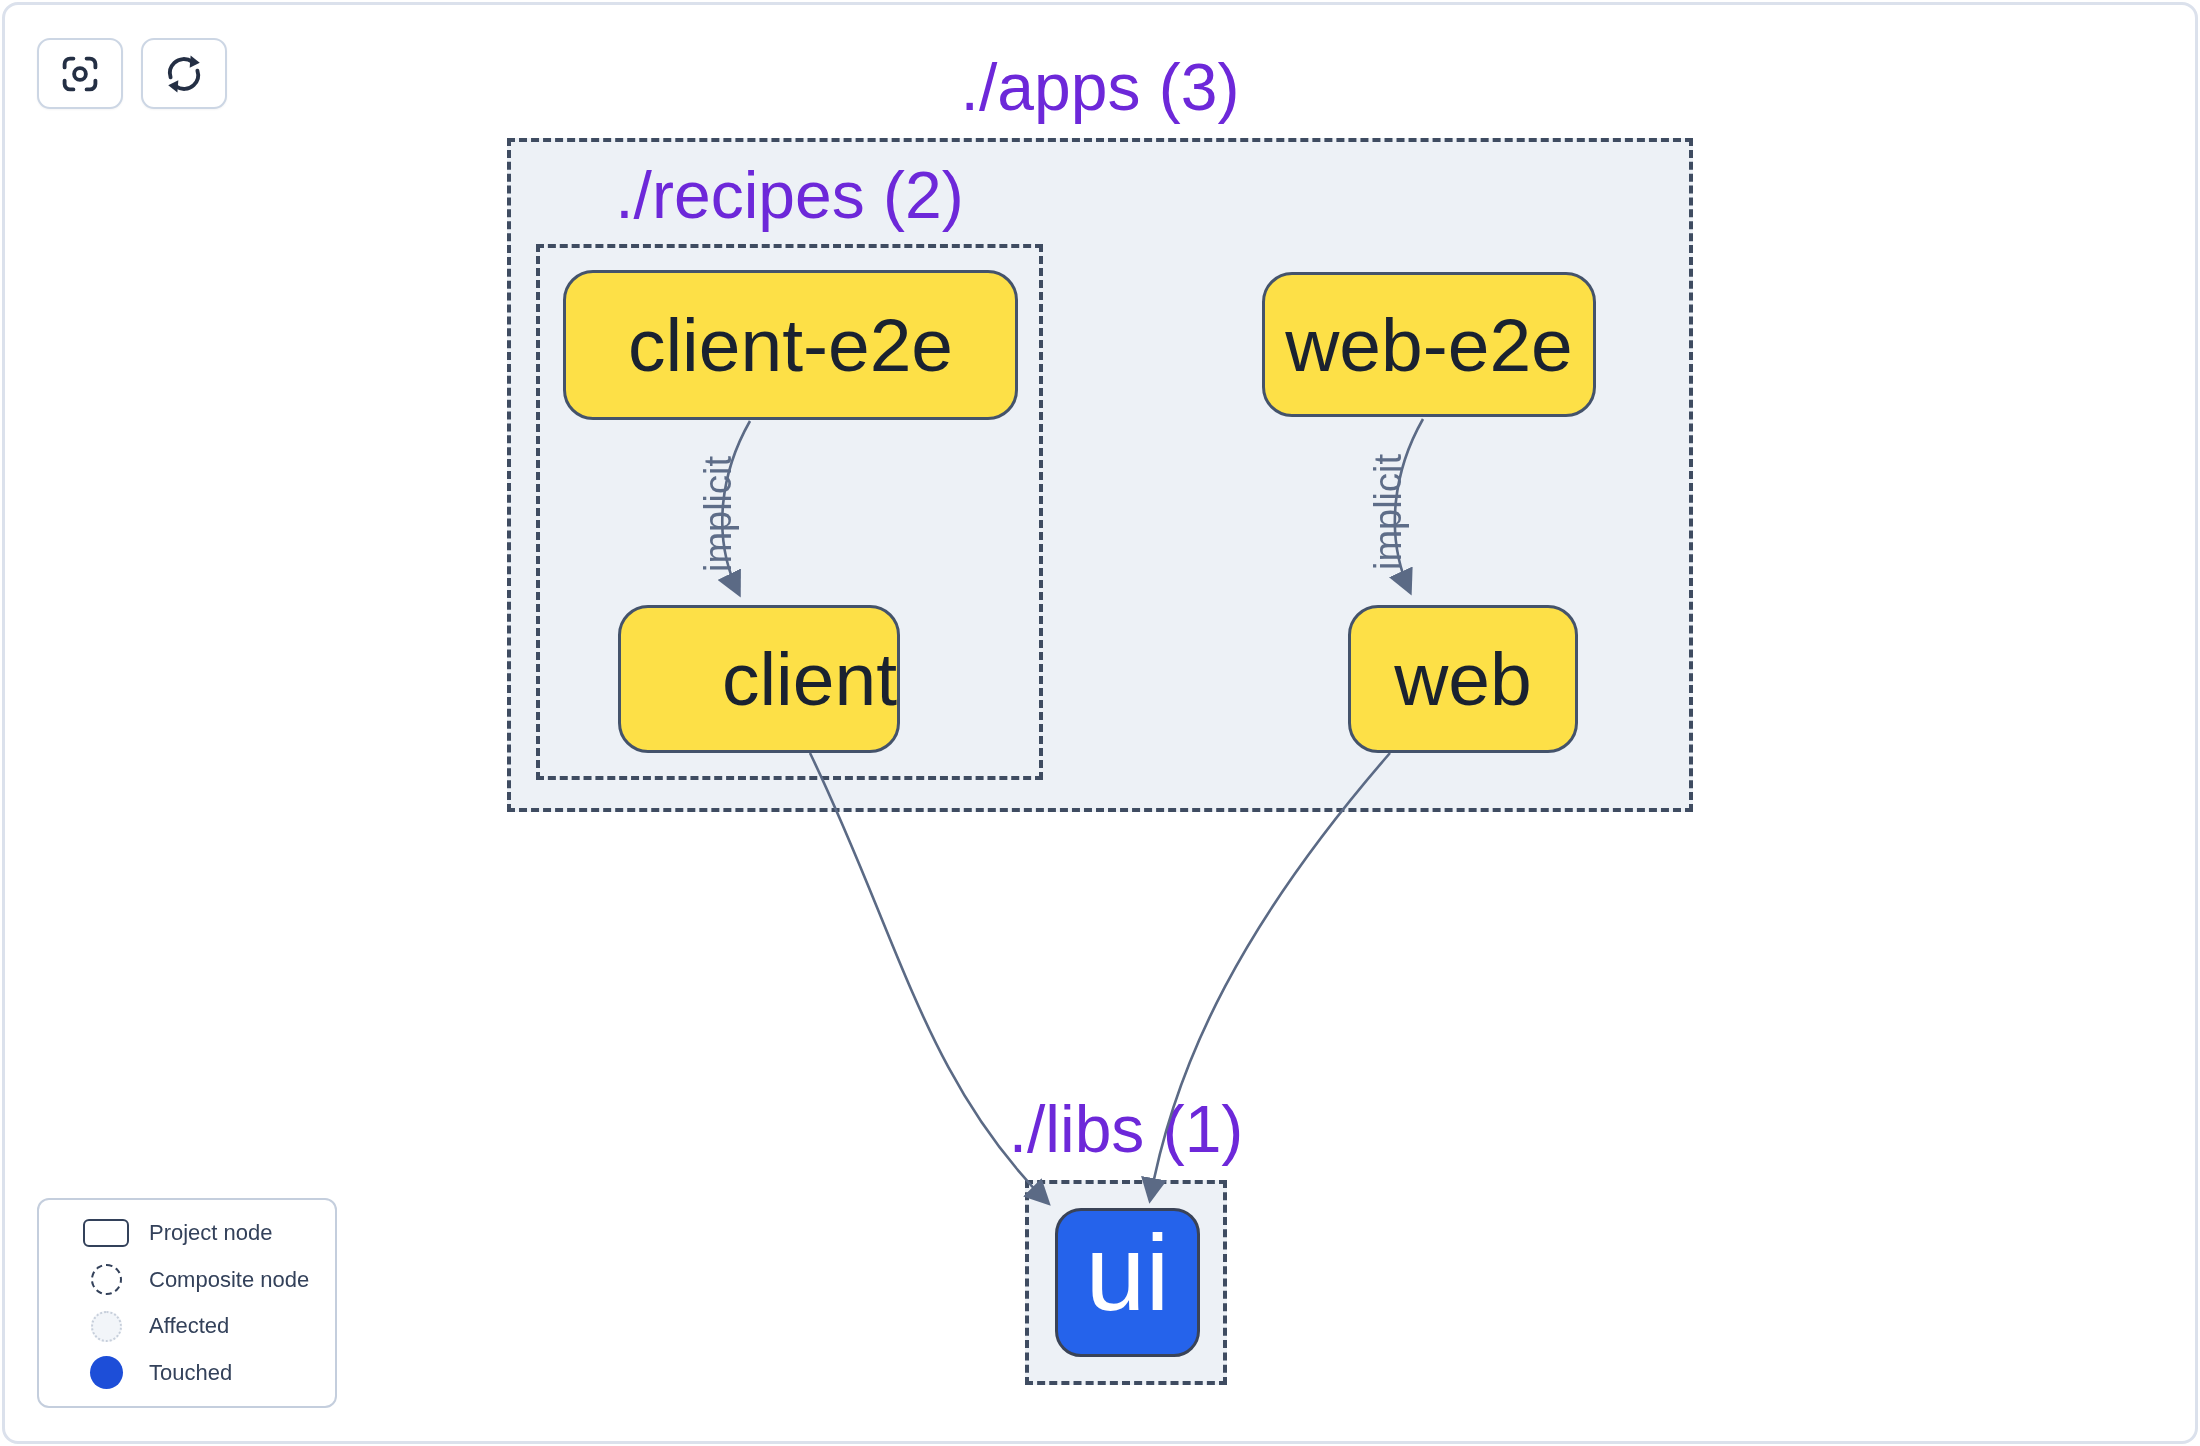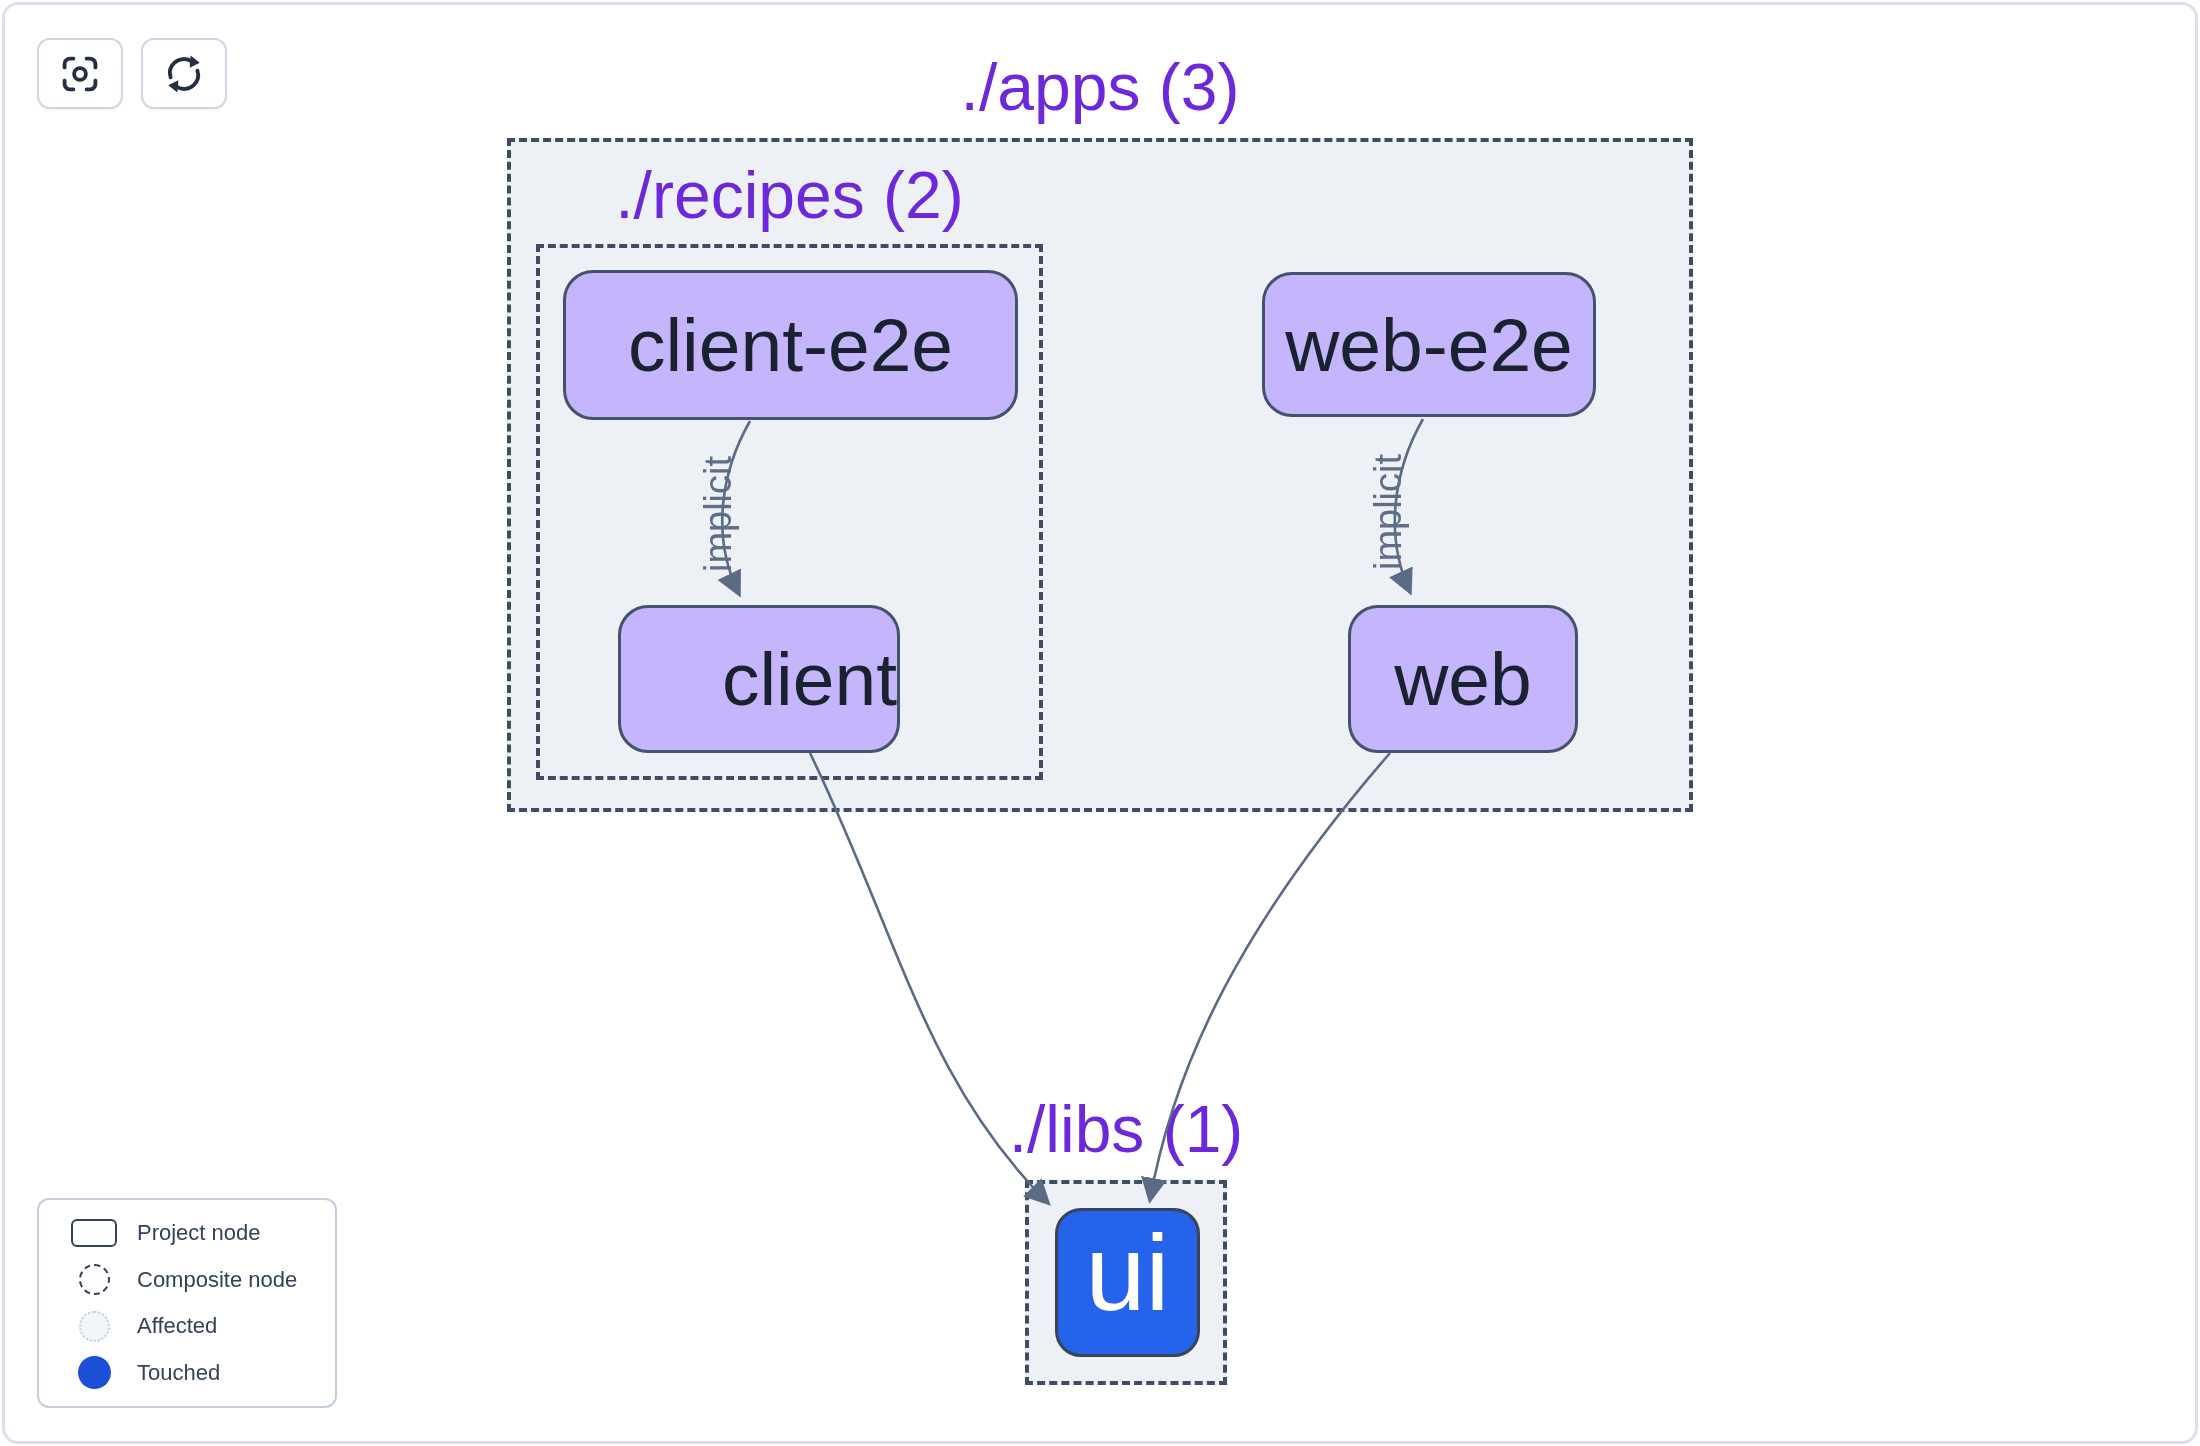--- a/index.html
+++ b/index.html
@@ -17,40 +17,40 @@
   #group-libs{left:1025px;top:1180px;width:202px;height:205px;}
   #label-libs{left:876px;top:1092px;width:500px;}
 
   
   #edges{position:absolute;left:0;top:0;z-index:3;pointer-events:none;}
   #edges path.edge{fill:none;stroke:#5b6a85;stroke-width:2.6px;}
   #edges text{font-family:"Liberation Sans",sans-serif;font-size:38px;fill:#5e6d88;}
 
   
   .node{position:absolute;display:flex;align-items:center;justify-content:center;
-        background:#c4b5fd;border:3px solid #44536b;border-radius:30px;z-index:4;
+        background:#fde047;border:3px solid #44536b;border-radius:30px;z-index:4;
         color:#1a2230;font-size:75px;box-sizing:border-box;cursor:pointer;}
   #node-client-e2e{left:563px;top:270px;width:455px;height:150px;}
   #node-web-e2e{left:1262px;top:272px;width:334px;height:145px;}
   #node-client{left:618px;top:605px;width:282px;height:148px;justify-content:flex-end;}
   #node-web{left:1348px;top:605px;width:230px;height:148px;}
   #node-ui{left:1055px;top:1208px;width:145px;height:149px;border-radius:26px;
            background:#2563eb;color:#ffffff;font-size:108px;border-color:#3a4357;padding-bottom:20px;}
 
   
   .toolbar{position:absolute;left:37px;top:38px;display:flex;gap:18px;z-index:10;}
   .btn{width:82px;height:67px;background:#ffffff;border:2px solid #ccd6e4;border-radius:13px;
        display:flex;align-items:center;justify-content:center;cursor:pointer;
        box-shadow:0 1px 2px rgba(30,41,59,.05);}
   .btn svg{width:44px;height:44px;stroke:#242f44;fill:none;stroke-width:2.1;stroke-linecap:round;stroke-linejoin:round;}
 
   
   .legend{position:absolute;left:37px;top:1198px;width:300px;height:210px;background:#ffffff;
           border:2px solid #c4cedd;border-radius:12px;z-index:10;box-sizing:border-box;
-          display:flex;flex-direction:column;justify-content:center;padding:10px 0;}
+          display:flex;flex-direction:column;justify-content:center;padding:10px 12px;}
   .legend-row{display:flex;align-items:center;height:48px;}
   .legend-swatch{width:66px;display:flex;justify-content:center;margin-left:22px;flex:0 0 auto;}
   .legend-text{color:#33415a;font-size:22px;margin-left:10px;white-space:nowrap;}
   .sw-project{width:46px;height:28px;border:2.5px solid #33415a;border-radius:6px;background:#ffffff;box-sizing:border-box;}
   .sw-composite{width:31px;height:31px;border:2.5px dashed #33415a;border-radius:50%;background:#ffffff;box-sizing:border-box;}
   .sw-affected{width:31px;height:31px;border:2.5px dotted #c7cfdb;border-radius:50%;background:#f2f5f9;box-sizing:border-box;}
   .sw-touched{width:33px;height:33px;border-radius:50%;background:#1d4ed8;}
 </style>
 </head>
 <body>

